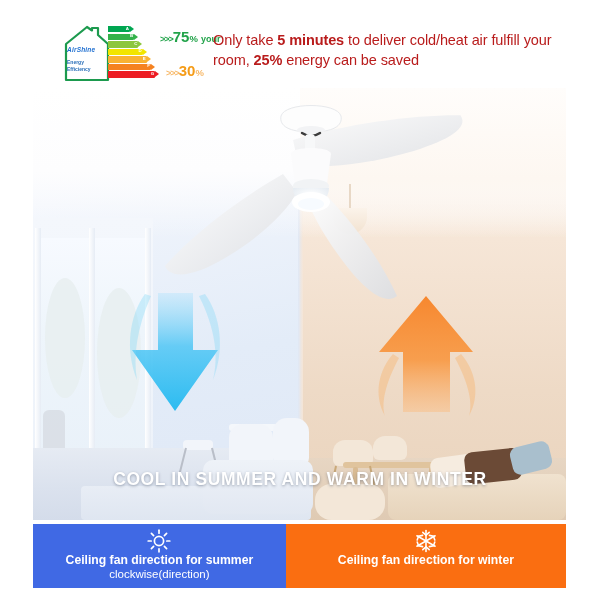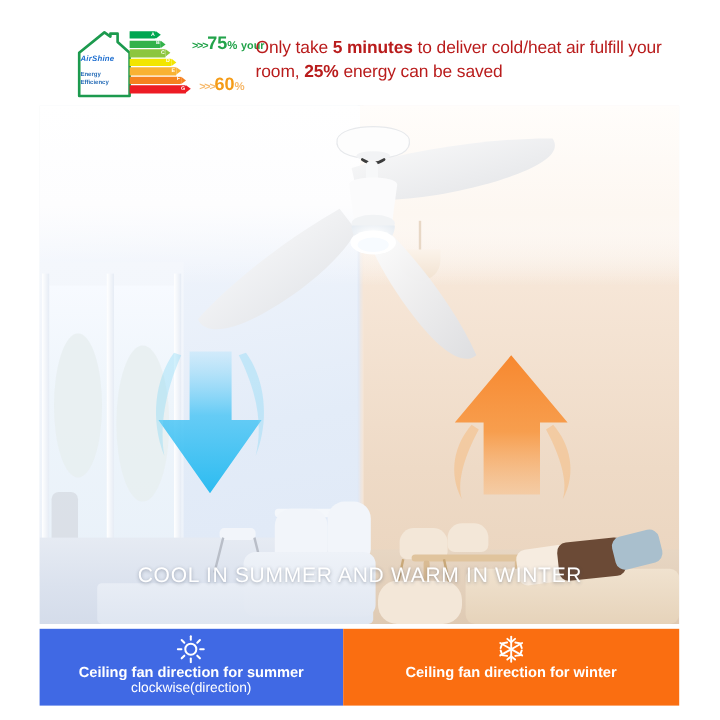--- a/index.html
+++ b/index.html
@@ -99,21 +99,21 @@
   .cush{position:absolute;border-radius:8px;}
 
   
   .fan{position:absolute;left:0;top:0;width:533px;height:432px;}
   .fan svg{display:block;}
 
   
   .arrow-wrap{position:absolute;left:0;top:0;width:533px;height:432px;}
 
   .cool-text{position:absolute;left:0;top:469px;width:600px;text-align:center;
-    font-size:17.5px;font-weight:normal;color:#ffffff;letter-spacing:.6px;
+    font-size:17.5px;font-weight:bold;color:#ffffff;letter-spacing:.6px;
     text-shadow:0 1px 3px rgba(60,70,90,.45);}
 
   
   .bottom{position:absolute;left:33px;top:524px;width:533px;height:64px;display:flex;}
   .b-left{width:267px;height:64px;background:#4069e4;position:relative;}
   .b-right{width:296px;height:64px;background:#fa6e11;position:relative;}
   .b-icon{position:absolute;left:0;top:5px;width:100%;text-align:center;}
   .b-t1{position:absolute;left:0;top:29px;width:100%;text-align:center;
     font-size:12.2px;font-weight:bold;color:#fff;}
   .b-t2{position:absolute;left:0;top:44px;width:100%;text-align:center;
@@ -168,21 +168,21 @@
             <span class="arr" style="border-left: 4px solid rgb(237, 28, 36);"></span>
             <span class="lt">G</span>
           </div>
         </div>
 
       <div class="pct-top">
         <span class="chev green">&gt;&gt;&gt;</span><span class="pct-num green">75</span><span class="pct-sym green">%</span><span class="pct-ours green">your</span>
       </div>
 
       <div class="pct-bot">
-        <span class="chev orange-l">&gt;&gt;&gt;</span><span class="pct-num orange">60</span><span class="pct-sym orange-l">%</span>
+        <span class="chev orange-l">&gt;&gt;&gt;</span><span class="pct-num orange">30</span><span class="pct-sym orange-l">%</span>
       </div>
     </div>
 
     <div class="headline">
       <span>Only take </span><b>5 minutes</b><span> to deliver cold/heat air fulfill your room, </span><b>25%</b><span> energy can be saved</span>
     </div>
   </div>
 
   <div class="photo">
 

